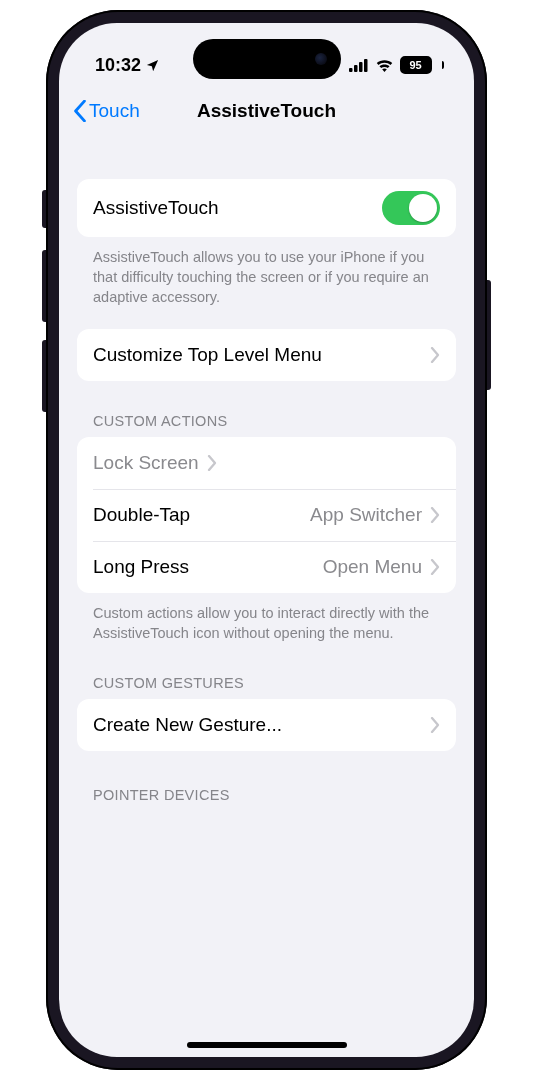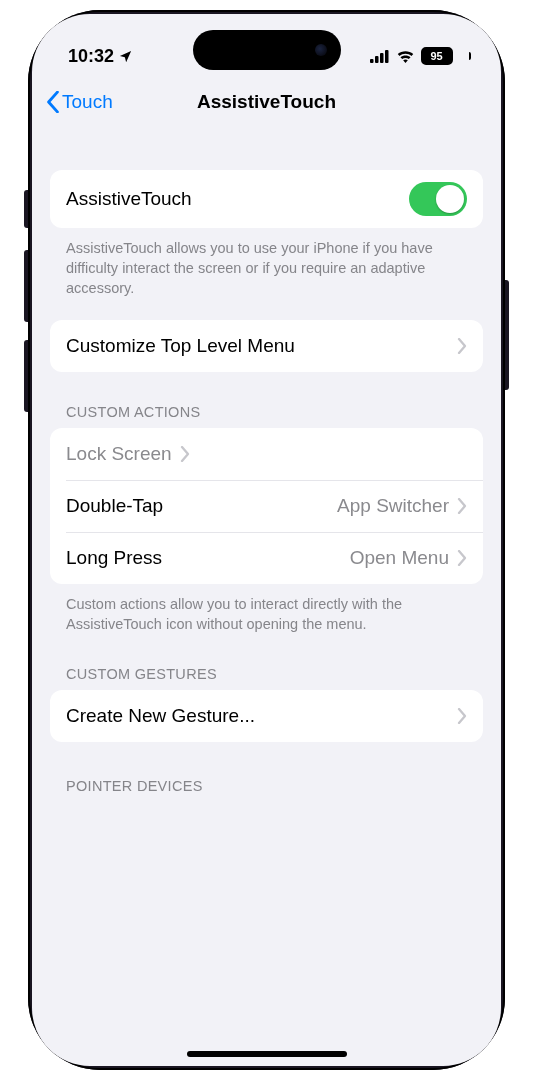--- a/index.html
+++ b/index.html
@@ -5,26 +5,26 @@
   * { box-sizing: border-box; margin: 0; padding: 0; }
   body {
     background: #fff;
     display: flex;
     justify-content: center;
     font-family: -apple-system, "Helvetica Neue", Helvetica, Arial, sans-serif;
     width: 533px;
     height: 1080px;
   }
   .phone {
-    width: 477px;
+    width: 441px;
     height: 1060px;
     margin-top: 10px;
     background: #1a1622;
     border-radius: 72px;
-    padding: 4px;
+    padding: 13px;
     position: relative;
     box-shadow: 0 0 0 2px #000 inset;
   }
   
   .btn-left1 { position:absolute; left:-4px; top:180px; width:4px; height:38px; background:#1a1622; border-radius:3px 0 0 3px; }
   .btn-left2 { position:absolute; left:-4px; top:240px; width:4px; height:72px; background:#1a1622; border-radius:3px 0 0 3px; }
   .btn-left3 { position:absolute; left:-4px; top:330px; width:4px; height:72px; background:#1a1622; border-radius:3px 0 0 3px; }
   .btn-right { position:absolute; right:-4px; top:270px; width:4px; height:110px; background:#1a1622; border-radius:0 3px 3px 0; }
   .screen {
     width: 100%;
@@ -63,21 +63,21 @@
     justify-content: space-between;
     align-items: center;
     font-size: 18px;
     font-weight: 700;
     color: #000;
   }
   .status-left{display:flex;align-items:center;gap:4px;}
   .status-right{display:flex;align-items:center;gap:6px;}
   .loc-arrow svg,.signal svg,.wifi svg{display:block;}
   .battery-box{
-    display:flex;align-items:center;gap:16px;
+    display:flex;align-items:center;gap:10px;
   }
   .battery{
     width:32px;height:18px;border:2px solid #000;border-radius:5px;
     display:flex;align-items:center;justify-content:center;
     font-size:11px;font-weight:700;background:#000;color:#fff;
     padding:0;position:relative;
   }
   .battery-cap{width:2.5px;height:8px;background:#000;border-radius:0 2px 2px 0;}
   .nav-bar {
     height: 52px;
@@ -233,21 +233,21 @@
 
     <div class="content">
       <div class="spacer-lg"></div>
 
       <div class="group">
         <div class="row">
           <span class="row-label">AssistiveTouch</span>
           <span class="toggle"></span>
         </div>
       </div>
-      <div class="footer-text">AssistiveTouch allows you to use your iPhone if you have difficulty interact the screen or if you require an adaptive accessory.</div>
+      <div class="footer-text">AssistiveTouch allows you to use your iPhone if you that difficulty touching the screen or if you require an adaptive accessory.</div>
 
       <div style="height:22px;"></div>
 
       <div class="group">
         <div class="row">
           <span class="row-label">Customize Top Level Menu</span>
           <span class="chev">
             <svg width="10" height="16" viewBox="0 0 10 16">
                 <path d="M2 1 L8 8 L2 15" stroke="#c7c7cc" stroke-width="2.3" fill="none" stroke-linecap="round" stroke-linejoin="round"></path>
               </svg>

